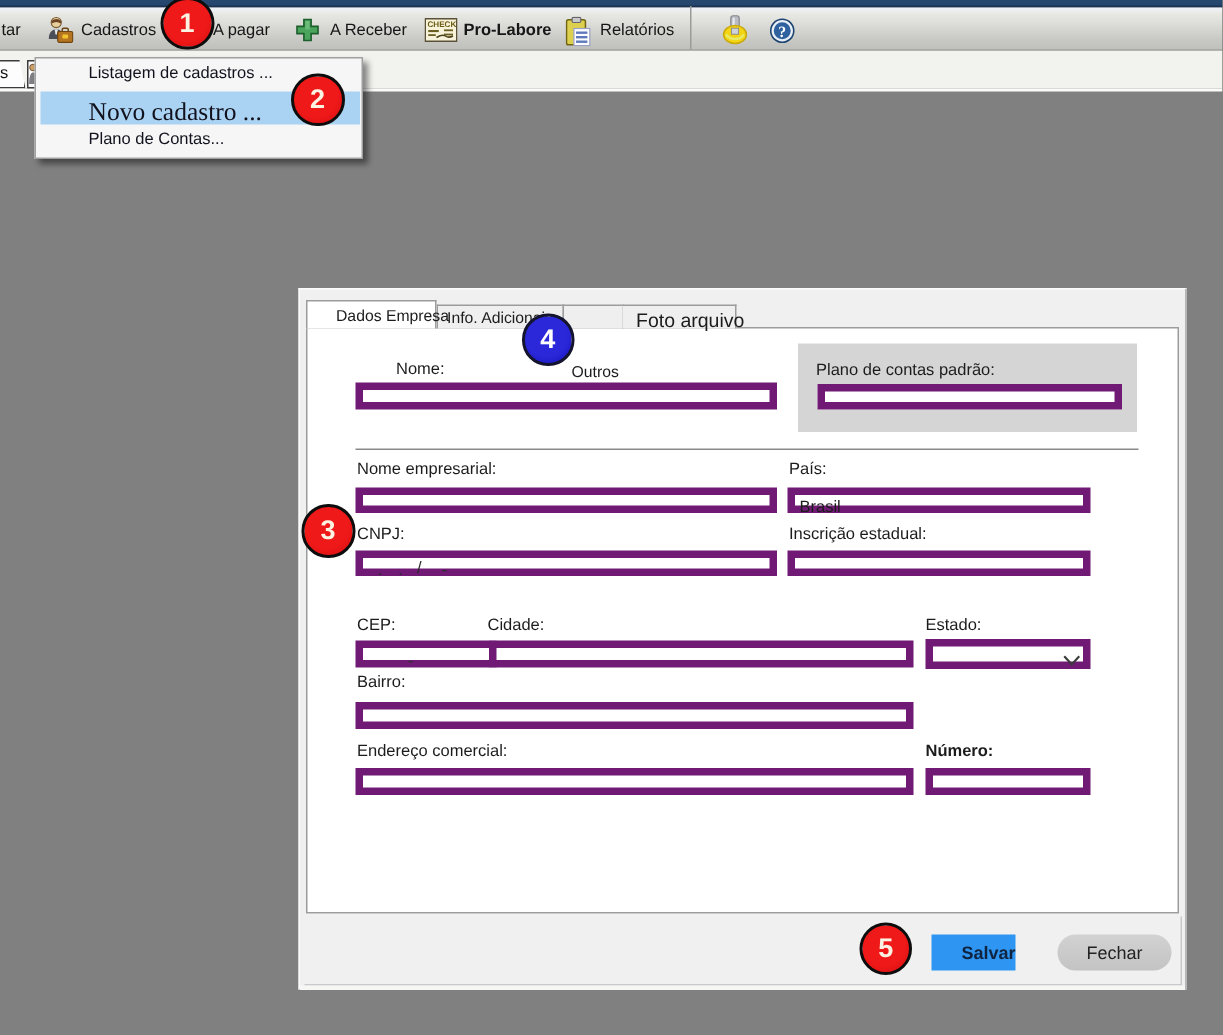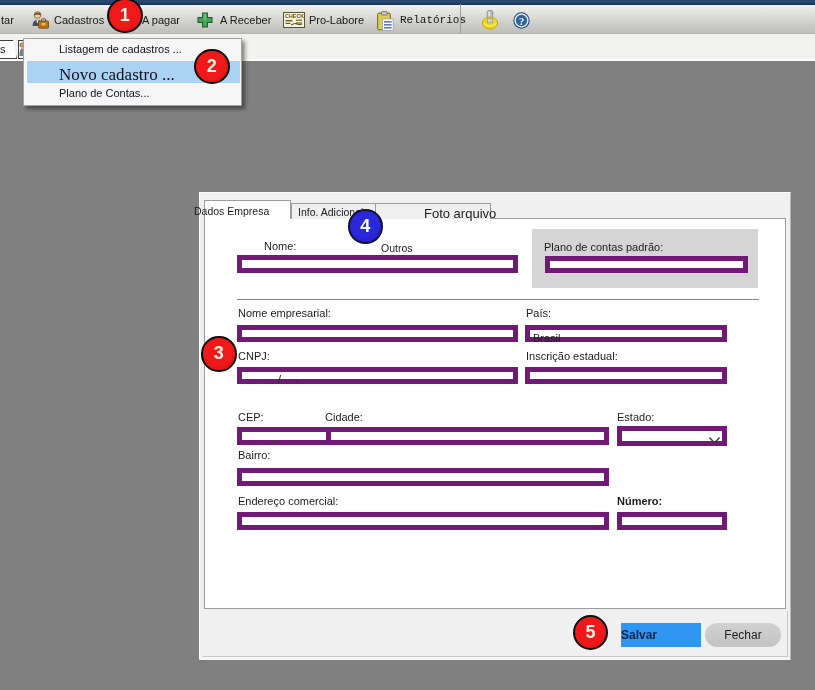--- a/index.html
+++ b/index.html
@@ -13,22 +13,22 @@
 </head>
 <body>
 
 <div class="abs" style="left:0;top:0;width:815px;height:5px;background:linear-gradient(#27486f,#25456d 60%,#16294a);"></div>
 
 <div class="abs" style="left:0;top:5px;width:815px;height:29px;background:linear-gradient(#f0f3fa 0%,#e9e9e4 15%,#d9d9d5 45%,#c9c9c6 75%,#bfbfbc 100%);border-bottom:1px solid #b3b3b0;"></div>
 <div class="abs" style="left:1px;top:13.5px;font-size:11px;color:#161616;">tar</div>
 <div class="abs" style="left:54px;top:13.5px;font-size:11px;color:#161616;">Cadastros</div>
 <div class="abs" style="left:142px;top:13.5px;font-size:11px;color:#161616;">A pagar</div>
 <div class="abs" style="left:220px;top:13.5px;font-size:11px;color:#161616;">A Receber</div>
-<div class="abs" style="left:309px;top:13.5px;font-size:11px;color:#161616;">Pro-Labore</div>
-<div class="abs" style="left:400px;top:13.5px;font-size:11px;color:#161616;font-family:Liberation Mono, monospace;">Relatórios</div>
+<div class="abs" style="left:309px;top:13.5px;font-size:11px;color:#161616;font-weight:bold;">Pro-Labore</div>
+<div class="abs" style="left:400px;top:13.5px;font-size:11px;color:#161616;">Relatórios</div>
 <div class="abs" style="left:460px;top:4px;width:1px;height:29px;background:#9b9b98;"></div>
 
 <svg class="abs" style="left:31px;top:10px;" width="18" height="19" viewBox="0 0 18 19">
   <circle cx="6.5" cy="5" r="3.4" fill="#e8cf9e" stroke="#7a5a30" stroke-width="0.7"></circle>
   <path d="M3.2 4.2 Q6.5 1 10 4.2 L9.6 5.6 Q6.5 3.6 3.5 5.6 Z" fill="#6b4423"></path>
   <path d="M1.5 16 Q1.5 10 6.5 9.4 Q11.5 10 11.5 16 Z" fill="#4a4f58"></path>
   <path d="M5.4 9.5 L7.6 9.5 L7 13 L6 13 Z" fill="#e8e8e8"></path>
   <rect x="7.5" y="11" width="10" height="7.2" rx="1" fill="#b5741f" stroke="#6e4410" stroke-width="0.8"></rect>
   <path d="M10.5 11 v-1.4 q0-0.8 0.9-0.8 h2.2 q0.9 0 0.9 0.8 V11" fill="none" stroke="#6e4410" stroke-width="1"></path>
   <rect x="10.6" y="13" width="3.8" height="2.6" rx="0.6" fill="#f4c430"></rect>
@@ -94,21 +94,21 @@
 <div class="abs" style="left:204px;top:218px;width:582px;height:391px;background:#fff;border:1px solid #9c9c9c;"></div>
 
 <div class="abs" style="left:291px;top:203px;width:85px;height:16px;background:#efefef;border:1px solid #9c9c9c;border-bottom:none;"></div>
 <div class="abs" style="left:375px;top:203px;width:41px;height:16px;background:#efefef;border:1px solid #9c9c9c;border-bottom:none;"></div>
 <div class="abs" style="left:415px;top:203px;width:76px;height:16px;background:#efefef;border:1px solid #9c9c9c;border-bottom:none;border-left:none;"></div>
 <div class="abs" style="left:298px;top:206px;font-size:10.5px;color:#1c1c1c;">Info. Adicionais</div>
 <div class="abs" style="left:381px;top:206px;font-size:10.5px;color:#1c1c1c;margin-top:36px;">Outros</div>
 <div class="abs" style="left:424px;top:206px;font-size:13px;color:#1c1c1c;">Foto arquivo</div>
 
 <div class="abs" style="left:204px;top:200px;width:87px;height:19px;background:#fff;border:1px solid #9c9c9c;border-bottom:none;"></div>
-<div class="abs" style="left:194px;top:204.5px;font-size:10.5px;color:#1c1c1c;">Dados Empresa</div>
+<div class="abs" style="left:224px;top:204.5px;font-size:10.5px;color:#1c1c1c;">Dados Empresa</div>
 
 <div class="lbl" style="left:238px;top:239.5px;padding-left:26px;">Nome:</div>
 <div class="inp" style="left:237px;top:255px;width:281px;height:18px;"></div>
 
 <div class="abs" style="left:532px;top:229px;width:226px;height:59px;background:#d5d5d5;"></div>
 <div class="lbl" style="left:544px;top:241px;">Plano de contas padrão:</div>
 <div class="inp" style="left:545px;top:256px;width:203px;height:17px;"></div>
 
 <div class="abs" style="left:237px;top:299px;width:522px;height:1px;background:#8a8a8a;"></div>
 
@@ -143,20 +143,20 @@
 
 <div class="lbl" style="left:238px;top:495px;">Endereço comercial:</div>
 <div class="inp" style="left:237px;top:512px;width:372px;height:18px;"></div>
 <div class="lbl" style="left:617px;top:495px;font-weight:bold;">Número:</div>
 <div class="inp" style="left:617px;top:512px;width:110px;height:18px;"></div>
 
 <div class="abs" style="left:787px;top:611px;width:1px;height:46px;background:#c9c9c9;"></div>
 <div class="abs" style="left:203px;top:656px;width:585px;height:1px;background:#c9c9c9;"></div>
 <div class="abs" style="left:200px;top:657px;width:590px;height:3px;background:#f6f6f5;"></div>
 
-<div class="abs" style="left:621px;top:623px;width:80px;height:24px;background:#2e96f2;text-align:left;font-size:12px;font-weight:bold;color:#10233f;line-height:24px;">Salvar</div>
+<div class="abs" style="left:621px;top:623px;width:56px;height:24px;background:#2e96f2;text-align:right;font-size:12px;font-weight:bold;color:#10233f;line-height:24px;">Salvar</div>
 <div class="abs" style="left:705px;top:623px;width:76px;height:24px;background:linear-gradient(#d2d2d2,#c3c3c3);text-align:center;font-size:12px;color:#222;line-height:24px;border-radius:12px;">Fechar</div>
 
 <div class="circle" style="left:107px;top:-2.5px;width:35.5px;height:35.5px;background:radial-gradient(circle at 45% 40%, #f01919 55%, #d40d10);border:2px solid #0d0d0d;font-size:18px;line-height:31px;color:#fbf2e2;">1</div>
 <div class="circle" style="left:194px;top:48.5px;width:35.5px;height:35.5px;background:radial-gradient(circle at 45% 40%, #f01919 55%, #d40d10);border:2px solid #0d0d0d;font-size:18px;line-height:31px;color:#fbf2e2;">2</div>
 <div class="circle" style="left:201px;top:336px;width:35.5px;height:35.5px;background:radial-gradient(circle at 45% 40%, #f01919 55%, #d40d10);border:2px solid #0d0d0d;font-size:18px;line-height:31px;color:#fbf2e2;">3</div>
 <div class="circle" style="left:348px;top:209px;width:34.5px;height:34.5px;background:radial-gradient(circle at 45% 40%, #2a28d8 55%, #1512bd);border:2px solid #14142e;font-size:18px;line-height:30px;">4</div>
 <div class="circle" style="left:573px;top:615px;width:35px;height:35px;background:radial-gradient(circle at 45% 40%, #f01919 55%, #d40d10);border:2px solid #0d0d0d;font-size:18px;line-height:31px;color:#fbf2e2;">5</div>
 
 </body></html>

